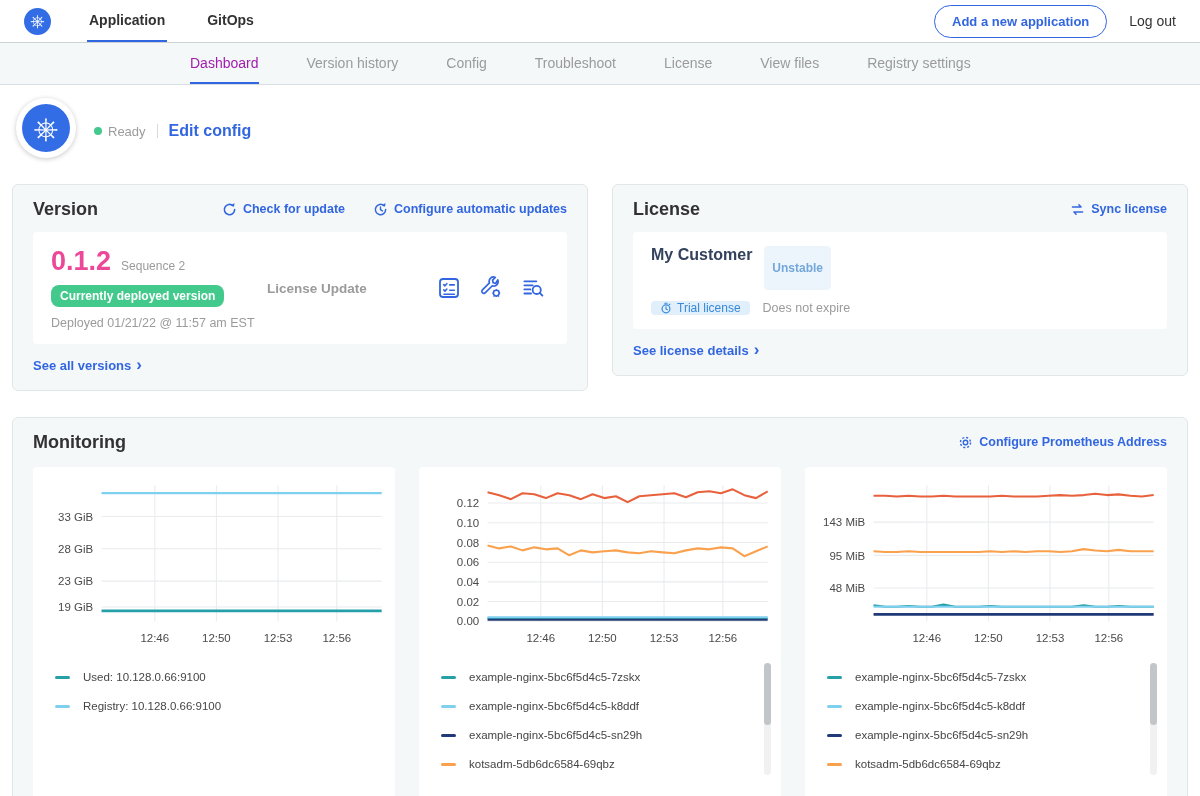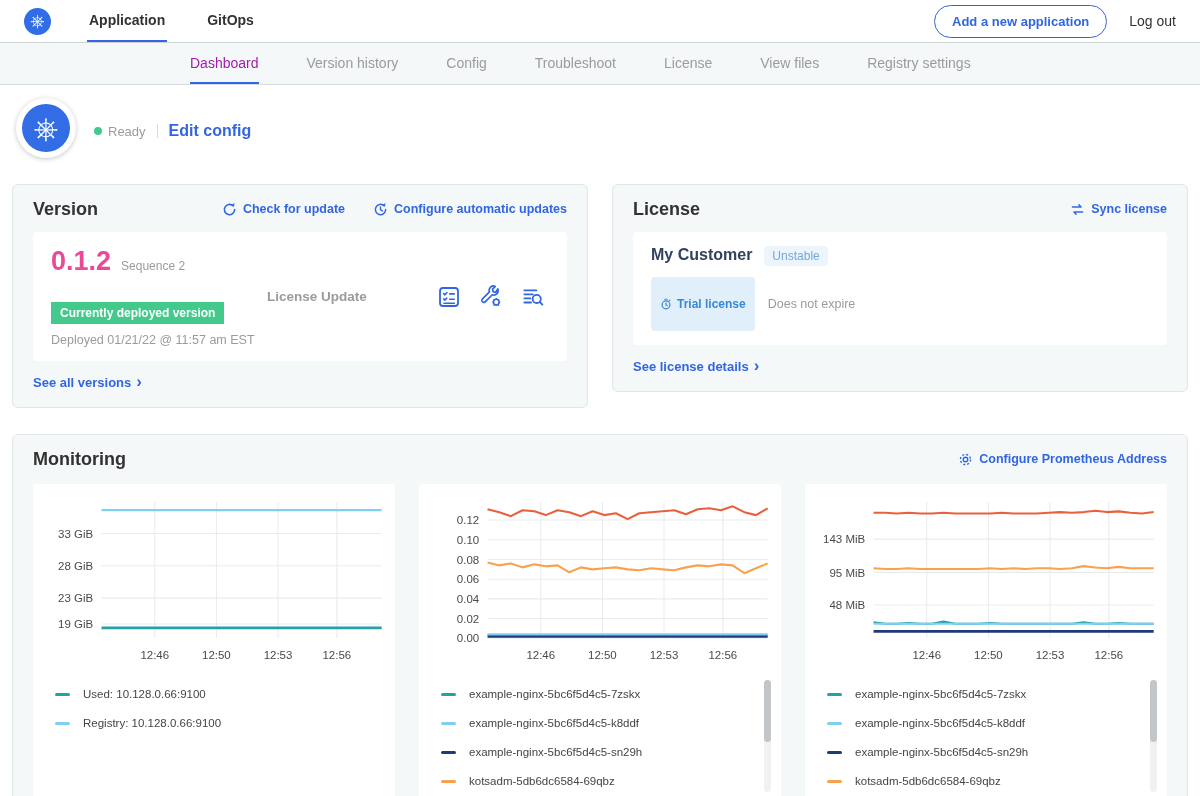--- a/index.html
+++ b/index.html
@@ -47,34 +47,34 @@
   .blue-link { display:flex; align-items:flex-start; gap:6px; color:var(--accent,#3266e0); font-size:12.5px; font-weight:700; cursor:pointer; white-space:nowrap; }
   .blue-link svg { flex:0 0 auto; }
   .inner-card { background:#fff; border-radius:4px; margin-top:12px; padding:14px 18px; }
 
   
   .version-inner { display:flex; align-items:center; }
   .v-left { width:216px; flex:0 0 auto; }
   .v-number-row { display:flex; align-items:baseline; gap:10px; }
   .v-number { font-size:27px; font-weight:700; color:#ec4899; }
   .v-seq { font-size:12px; color:var(--text-gray,#9b9b9b); }
-  .deployed-badge { display:inline-block; margin-top:25px; background:var(--green,#44c98c); color:#fff; font-size:12px; font-weight:700; padding:4px 9px; border-radius:0; }
+  .deployed-badge { display:inline-block; margin-top:8px; background:var(--green,#44c98c); color:#fff; font-size:12px; font-weight:700; padding:4px 9px; border-radius:8px; }
   .deployed-at { margin-top:9px; font-size:12.5px; color:var(--text-gray,#9b9b9b); }
   .v-upstream { flex:1; font-size:13.5px; font-weight:700; color:var(--text-gray,#9b9b9b); }
   .v-icons { display:flex; gap:18px; color:var(--accent,#3266e0); margin-right:4px; align-items:center; }
   .icon-btn { cursor:pointer; display:flex; }
   .see-link { display:inline-flex; align-items:center; gap:5px; margin-top:13px; color:var(--accent,#3266e0); font-size:13px; font-weight:700; cursor:pointer; }
   .chev { font-size:17px; font-weight:700; line-height:1; transform:translateY(-1px); }
 
   
   .cust-row { display:flex; align-items:flex-start; gap:12px; }
   .cust-name { font-size:16px; font-weight:700; color:var(--slate,#32415c); }
-  .chan-badge { background:#edf5fc; color:#74a7da; font-size:12px; font-weight:400; padding:3px 8px; border-radius:4px; }
+  .chan-badge { background:#edf5fc; color:#74a7da; font-size:12px; font-weight:700; padding:15px 8px; border-radius:4px; }
   .lic-row { display:flex; align-items:center; gap:13px; margin-top:11px; }
-  .trial-badge { display:inline-flex; align-items:center; gap:5px; background:#e1effb; color:#3689d9; font-size:12px; font-weight:700; padding:20px 9px; border-radius:4px; }
+  .trial-badge { display:inline-flex; align-items:center; gap:5px; background:#e1effb; color:#3689d9; font-size:12px; font-weight:400; padding:0 9px; border-radius:4px; }
   .expiry { font-size:12.5px; color:var(--text-gray,#9b9b9b); }
 
   
   .monitoring { margin:26px 12px 12px; background:var(--card-bg,#f4f8f9); border:1px solid #e1e6e9; border-radius:6px; padding:14px 20px 18px; }
   .charts-row { display:flex; gap:24px; margin-top:14px; }
   .chart-card { background:#fff; border-radius:4px; flex:1; padding:10px 6px 14px 10px; position:relative; }
   .chart-card svg { display:block; width:100%; }
   .chart-legend { margin-top:10px; padding-left:12px; height:118px; position:relative; }
   .legend-row { display:flex; align-items:center; gap:13px; height:29px; }
   .swatch { width:15px; height:3px; border-radius:2px; flex:0 0 auto; }

